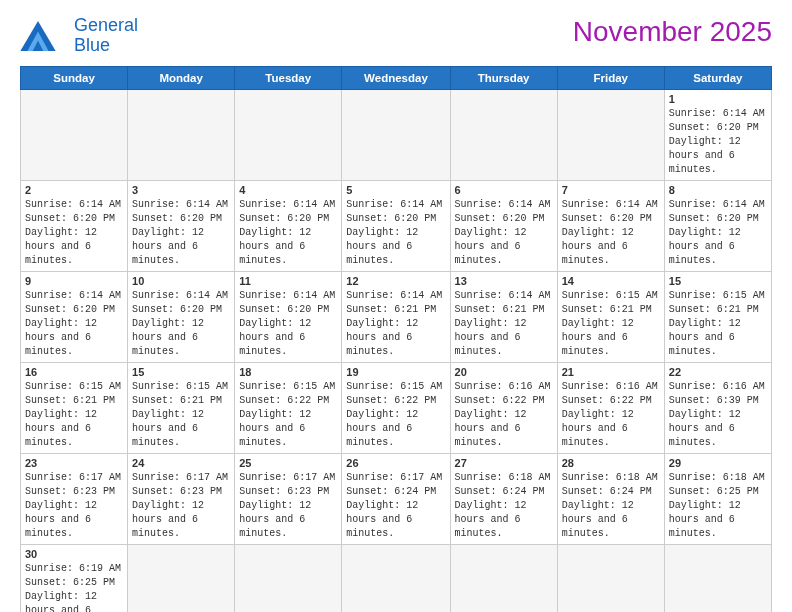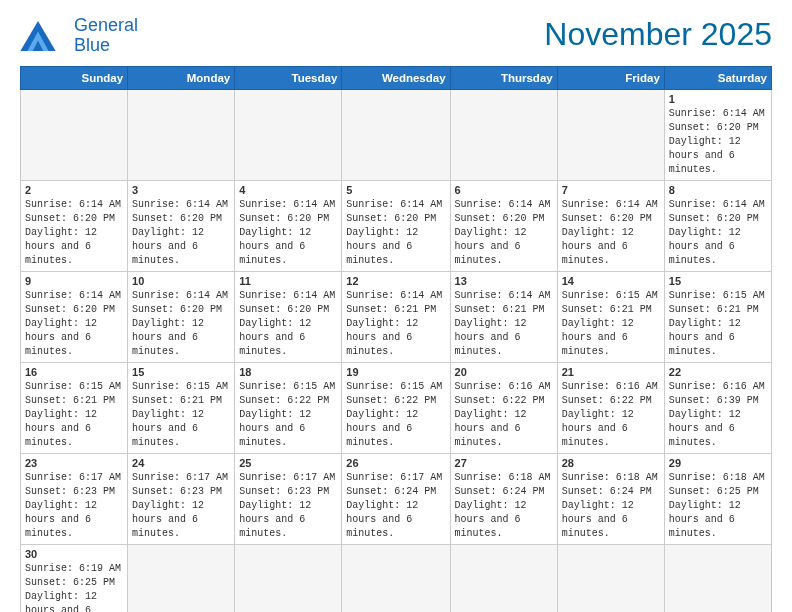--- a/index.html
+++ b/index.html
@@ -35,41 +35,41 @@
       color: #1a6bbf;
     }
     .logo-icon {
       width: 36px;
       height: 30px;
     }
     .title-block {
       text-align: right;
     }
     .title-block h1 {
-      font-size: 32px;
+      font-size: 28px;
       font-weight: normal;
-      color: #0369a1;
+      color: #a21caf;
     }
     .title-block h2 {
       font-size: 16px;
       font-weight: normal;
       color: #444;
     }
     .calendar {
       width: 100%;
       border-collapse: collapse;
       border: 1px solid #bbb;
     }
     .calendar th {
       background: #2575c4;
       color: #fff;
       font-size: 11.5px;
       font-weight: bold;
       padding: 5px 4px;
-      text-align: right;
+      text-align: center;
       border: 1px solid #1a5fa8;
       margin-top: 44px;
     }
     .calendar td {
       vertical-align: top;
       border: 1px solid #ccc;
       padding: 3px 4px;
       width: 113px;
       min-height: 70px;
       background: #fff;

